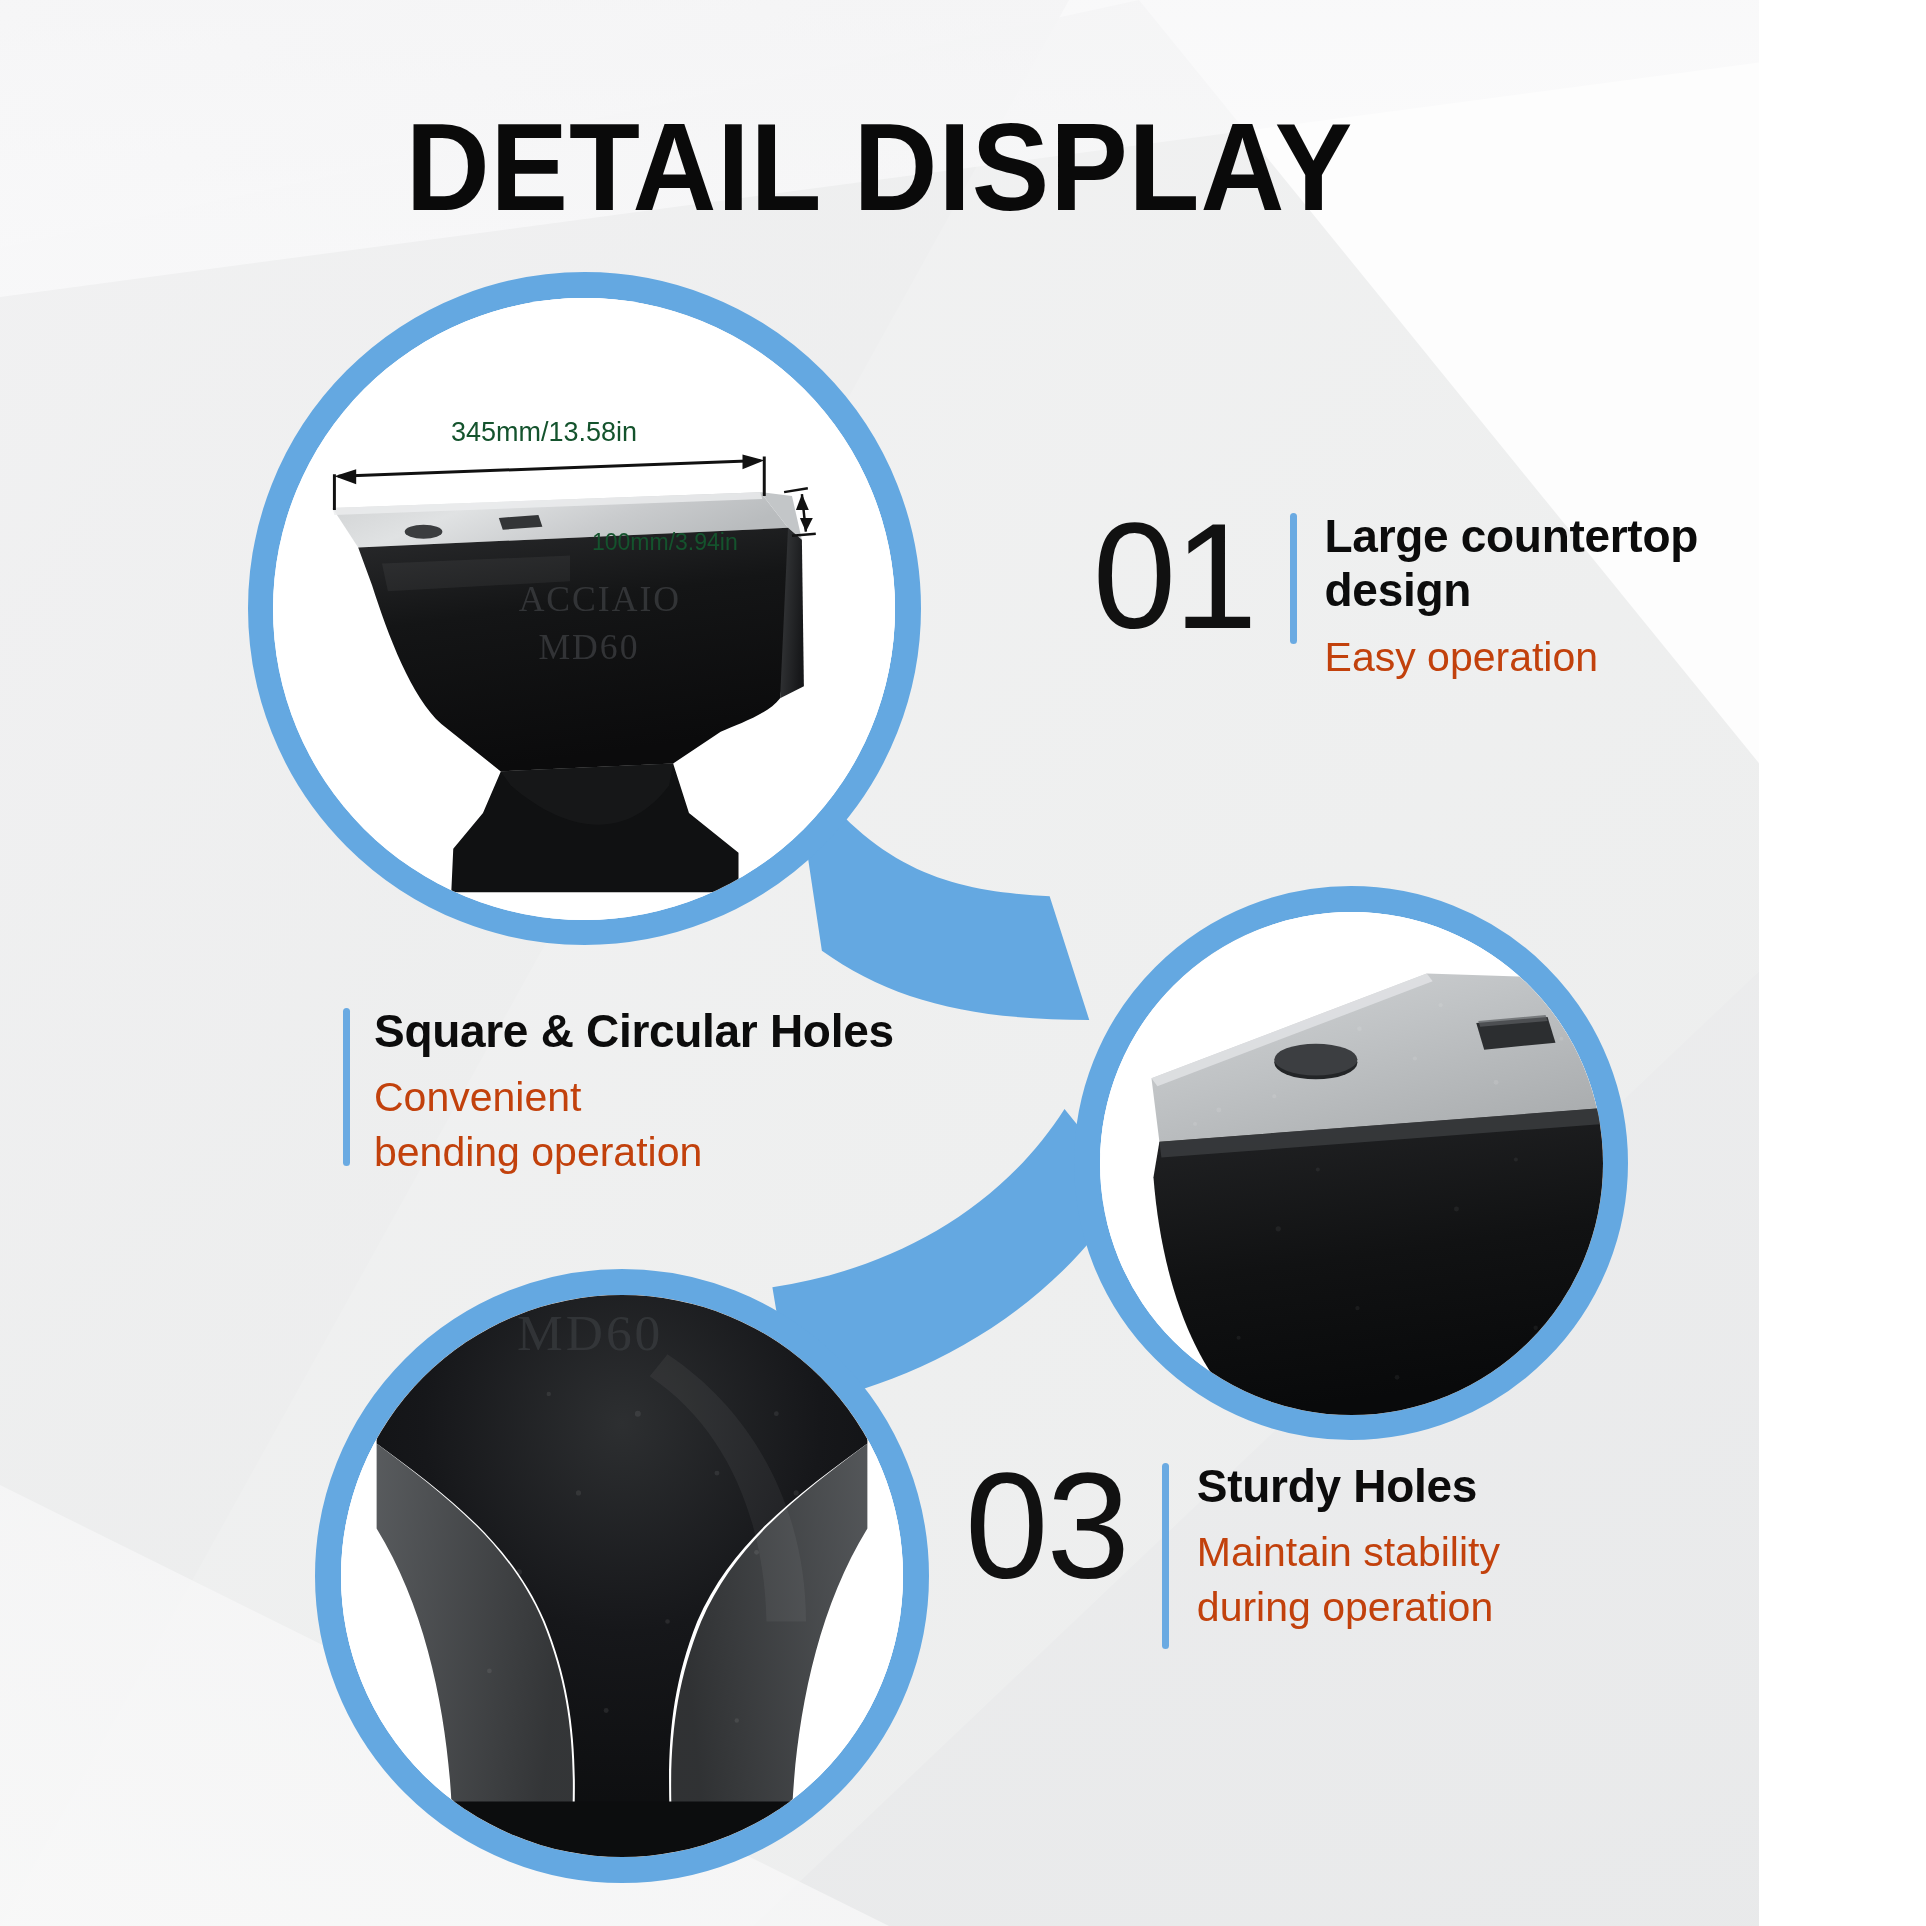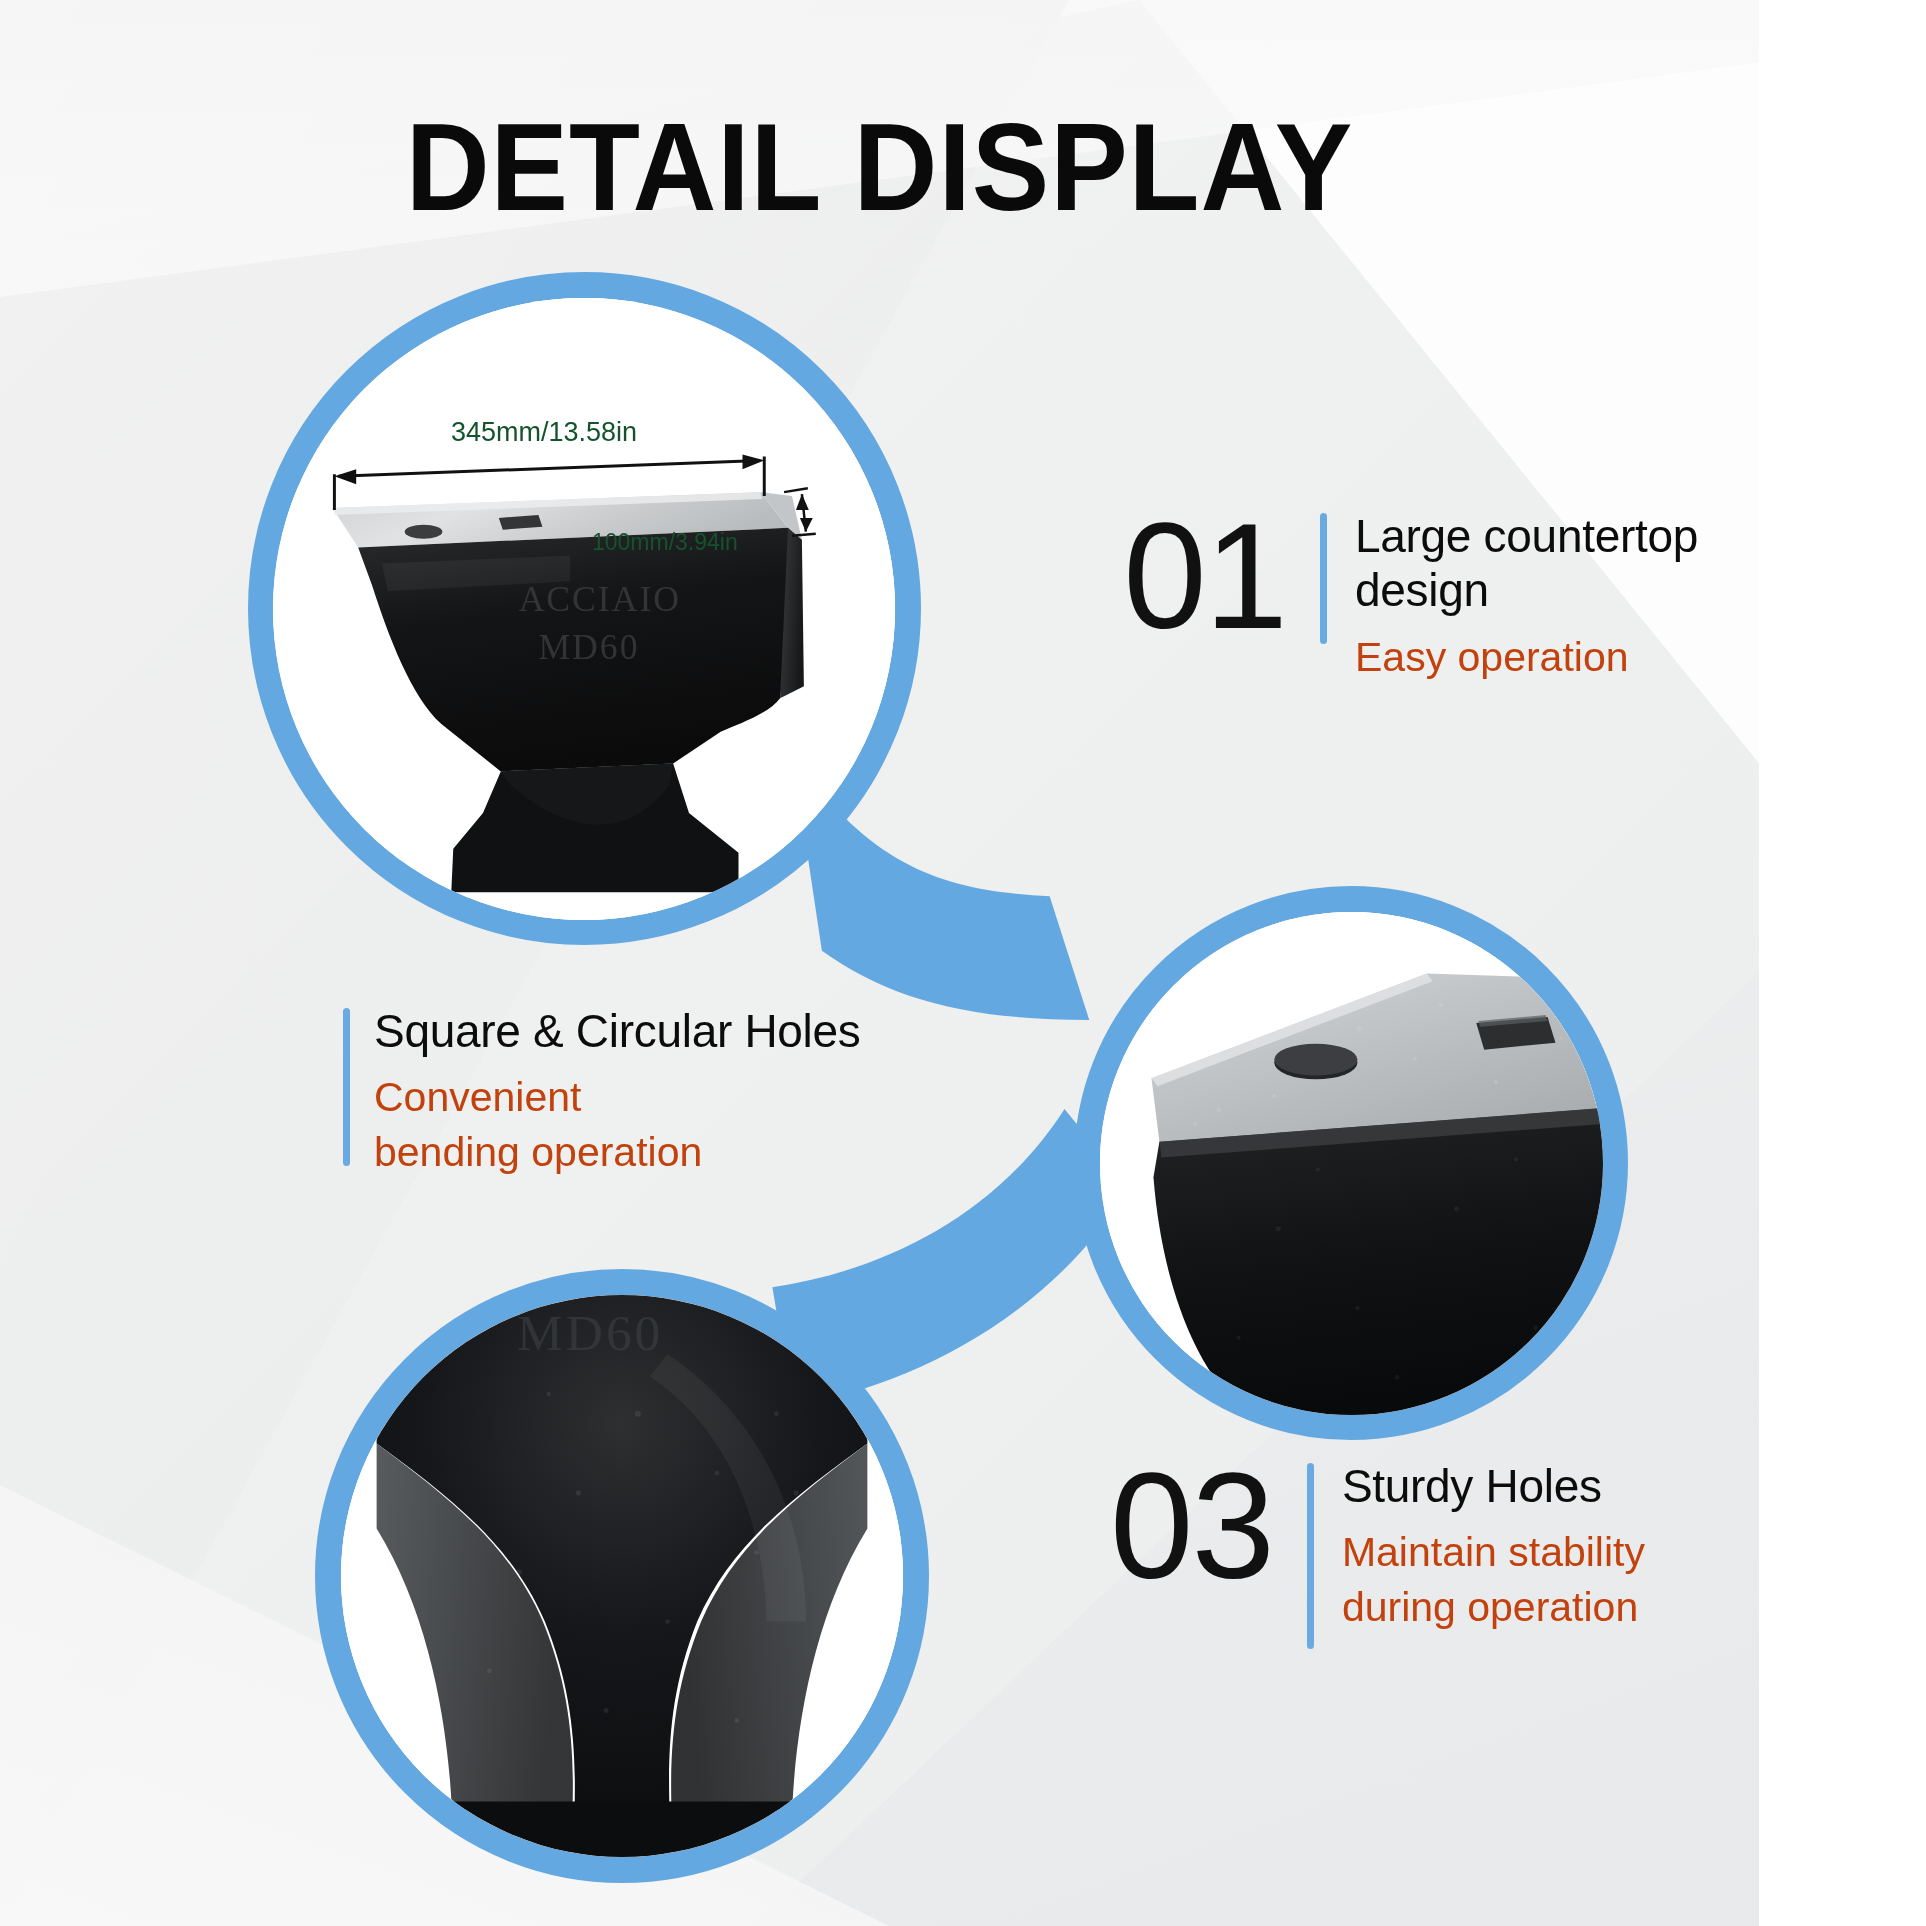--- a/index.html
+++ b/index.html
@@ -84,21 +84,21 @@
     letter-spacing:-2px;
   }
   .rule{
     width:7px;border-radius:4px;background:#6aaae2;
     margin:8px 28px 0 34px;
     flex:0 0 auto;
   }
   .txt{padding-top:4px;}
   .head{
     font-family:"Liberation Sans", sans-serif;
-    font-weight:400;
+    font-weight:700;
     font-size:46px;
     line-height:1.18;
     color:#0c0c0c;
     letter-spacing:-0.3px;
     white-space:pre-line;
   }
   .sub{
     font-family:"Liberation Sans", sans-serif;
     font-weight:400;
     font-size:41px;
@@ -350,21 +350,21 @@
           <circle cx="210" cy="100" r="2.2"></circle>
             <circle cx="440" cy="120" r="2.4"></circle>
         </g>
 
         <path d="M 330 60 C 420 120, 470 220, 470 330 L 430 330
                  C 428 230, 392 136, 312 82 Z" fill="#ffffff" opacity=".05"></path>
       </svg>
     </div>
   </div>
 
-  <div class="block" style="left:1011px;top:1455px;width:733px;justify-content:center;">
+  <div class="block" style="left:965px;top:1455px;width:733px;">
     <div class="num">03</div>
     <div class="rule" style="height:186px;"></div>
     <div class="txt">
       <div class="head">Sturdy Holes</div>
       <div class="sub">Maintain stability
 during operation</div>
     </div>
   </div>
 
 </div>

